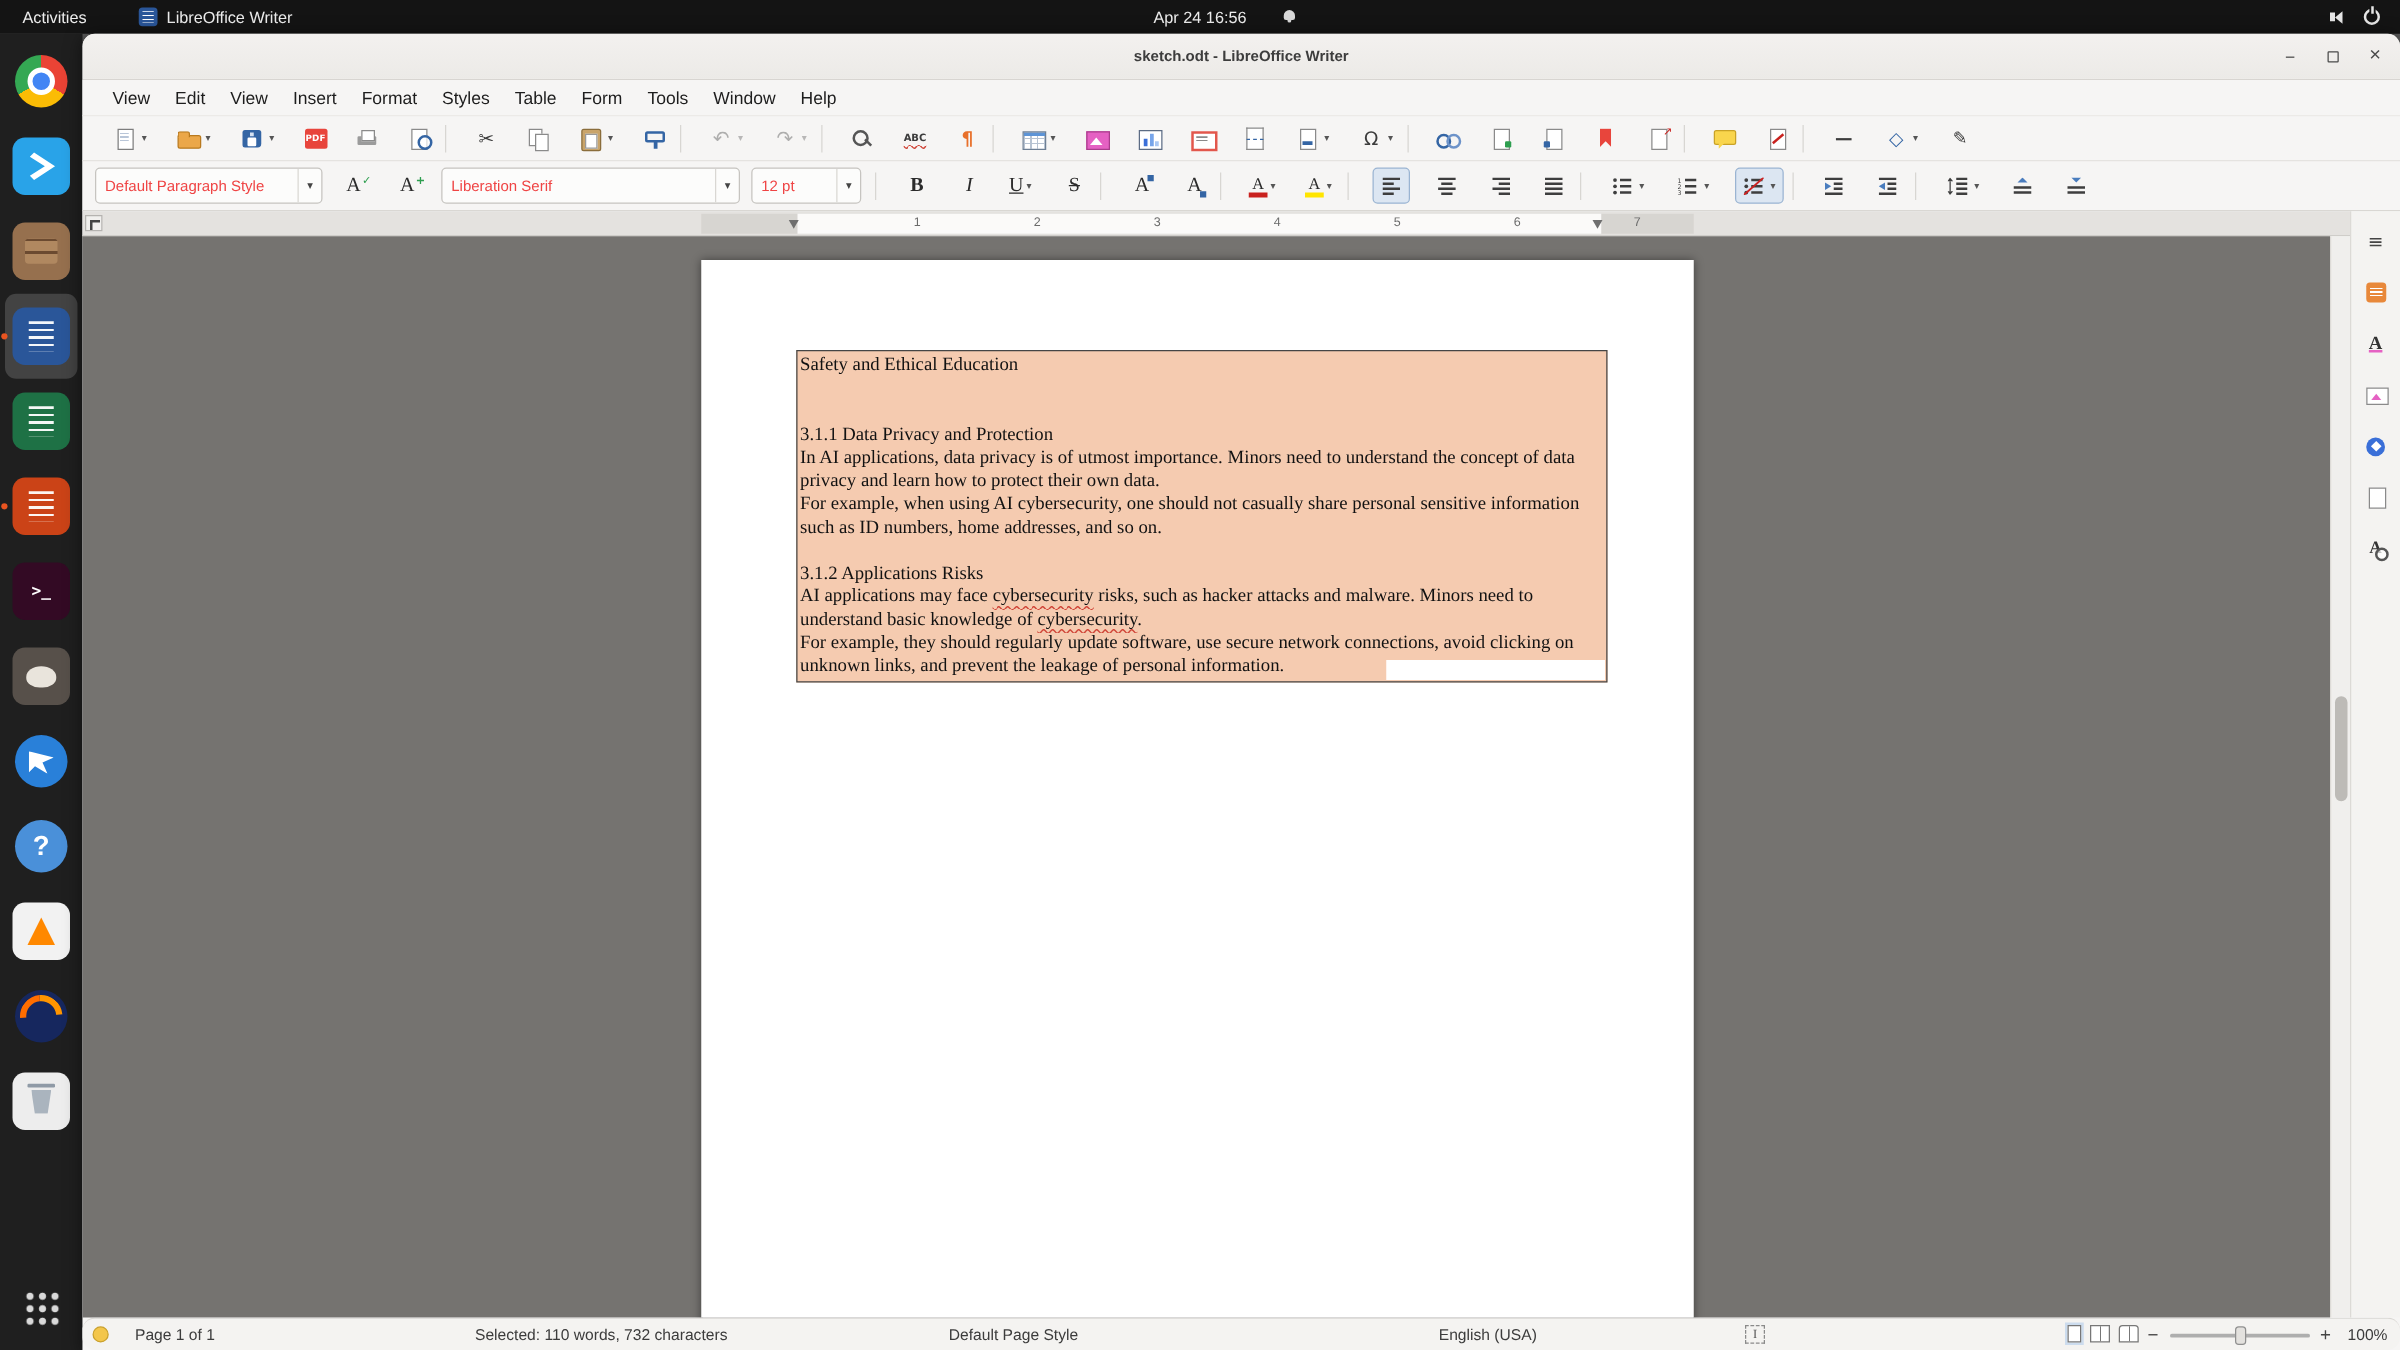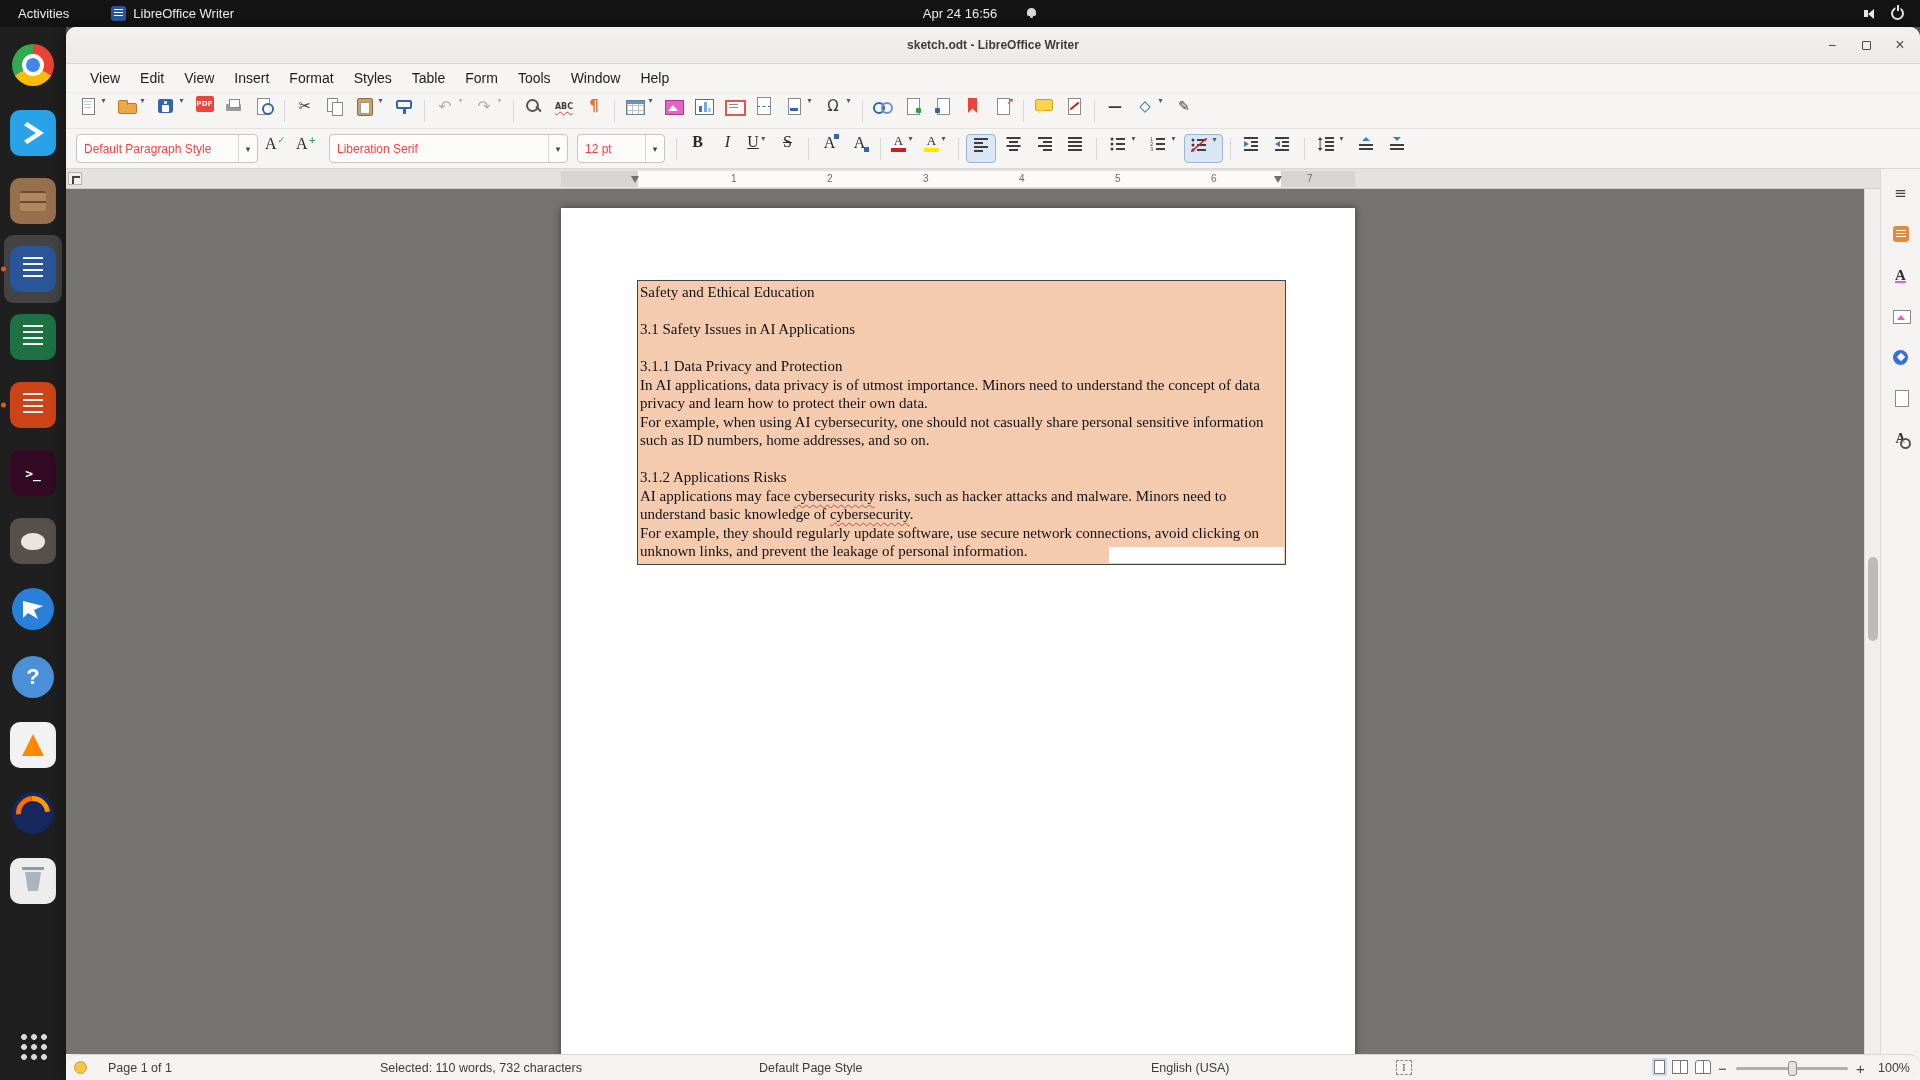--- a/index.html
+++ b/index.html
@@ -67,21 +67,21 @@
   .wc-max i { width:9px; height:9px; border:1.5px solid #4a4a4a; border-radius:1px; display:block; }
   .wc-close { font-size:16px; }
 
   .menubar { position:absolute; top:37px; left:0; width:100%; height:28px; background:#f6f5f4; display:flex; align-items:center; padding-left:14px; }
   .menu-item { padding:4px 10px; font-size:14px; color:#1d1d1d; border-radius:4px; }
 
   
   .toolbar { position:absolute; top:65px; left:0; width:100%; height:36px; background:#f6f5f4; border-top:1px solid #eceae7; display:flex; align-items:center; padding:0 8px; gap:2px; }
   .fmtbar { position:absolute; top:101px; left:0; width:100%; height:41px; background:#f6f5f4; border-top:1px solid #e5e3e0; border-bottom:1px solid #d9d7d3; display:flex; align-items:center; padding:0 10px; gap:3px; }
   .sep { width:1px; height:22px; background:#d8d6d2; margin:0 4px; flex:0 0 auto; }
-  .tbtn { height:29px; min-width:27px; border-radius:4px; display:flex; align-items:flex-start; justify-content:center; padding:0 3px; flex:0 0 auto; }
+  .tbtn { height:29px; min-width:27px; border-radius:4px; display:flex; align-items:center; justify-content:center; padding:0 3px; flex:0 0 auto;margin-left:12px; }
   .tbtn.disabled { opacity:.38; }
   .tbtn.active { background:#dce6f2; border:1px solid #9ab4d2; }
   .dd { width:9px; display:inline-flex; align-items:center; justify-content:center; }
   .dd::after { content:"▾"; font-size:8px; color:#555; }
 
   .ic { width:22px; height:20px; position:relative; display:inline-flex; align-items:center; justify-content:center; font-family:"DejaVu Sans","Liberation Sans",sans-serif; font-size:14px; color:#3c3c3c; }
   .ic-new::before { content:""; position:absolute; left:5px; top:2px; width:11px; height:15px; background:#fff; border:1px solid #7d7d7d; }
   .ic-new::after { content:""; position:absolute; left:7px; top:5px; width:7px; height:7px; background:repeating-linear-gradient(#b9c6d8 0 1px, transparent 1px 3px); }
   .ic-open::before { content:""; position:absolute; left:2px; top:7px; width:17px; height:9px; background:#eba749; border:1px solid #b97a1f; border-radius:1px 2px 2px 2px; }
   .ic-open::after { content:""; position:absolute; left:2px; top:4px; width:8px; height:4px; background:#eba749; border:1px solid #b97a1f; border-bottom:none; border-radius:2px 2px 0 0; }
@@ -637,21 +637,20 @@
         <span class="rnum" style="left: 1241px;">7</span>
       </div>
 
     <div class="docbody">
       <div class="docarea">
         <div class="page">
           <div class="tframe">
             <span class="sel-notch"></span>
           <div class="para"><span>Safety and Ethical Education</span></div>
               <div class="para">&nbsp;</div>
-              <div class="para"><span>3.1 Safety Issues in AI Applications</span></div>
               <div class="para">&nbsp;</div>
               <div class="para"><span>3.1.1 Data Privacy and Protection</span></div>
               <div class="para"><span>In AI applications, data privacy is of utmost importance. Minors need to understand the concept of data privacy and learn how to protect their own data.</span></div>
               <div class="para"><span>For example, when using AI cybersecurity, one should not casually share personal sensitive information such as ID numbers, home addresses, and so on.</span></div>
               <div class="para">&nbsp;</div>
               <div class="para"><span>3.1.2 Applications Risks</span></div>
               <div class="para"><span>AI applications may face </span><span class="misspelled">cybersecurity</span><span> risks, such as hacker attacks and malware. Minors need to understand basic knowledge of </span><span class="misspelled">cybersecurity</span><span>.</span></div>
               <div class="para"><span>For example, they should regularly update software, use secure network connections, avoid clicking on unknown links, and prevent the leakage of personal information.</span></div>
             </div>
         </div>

